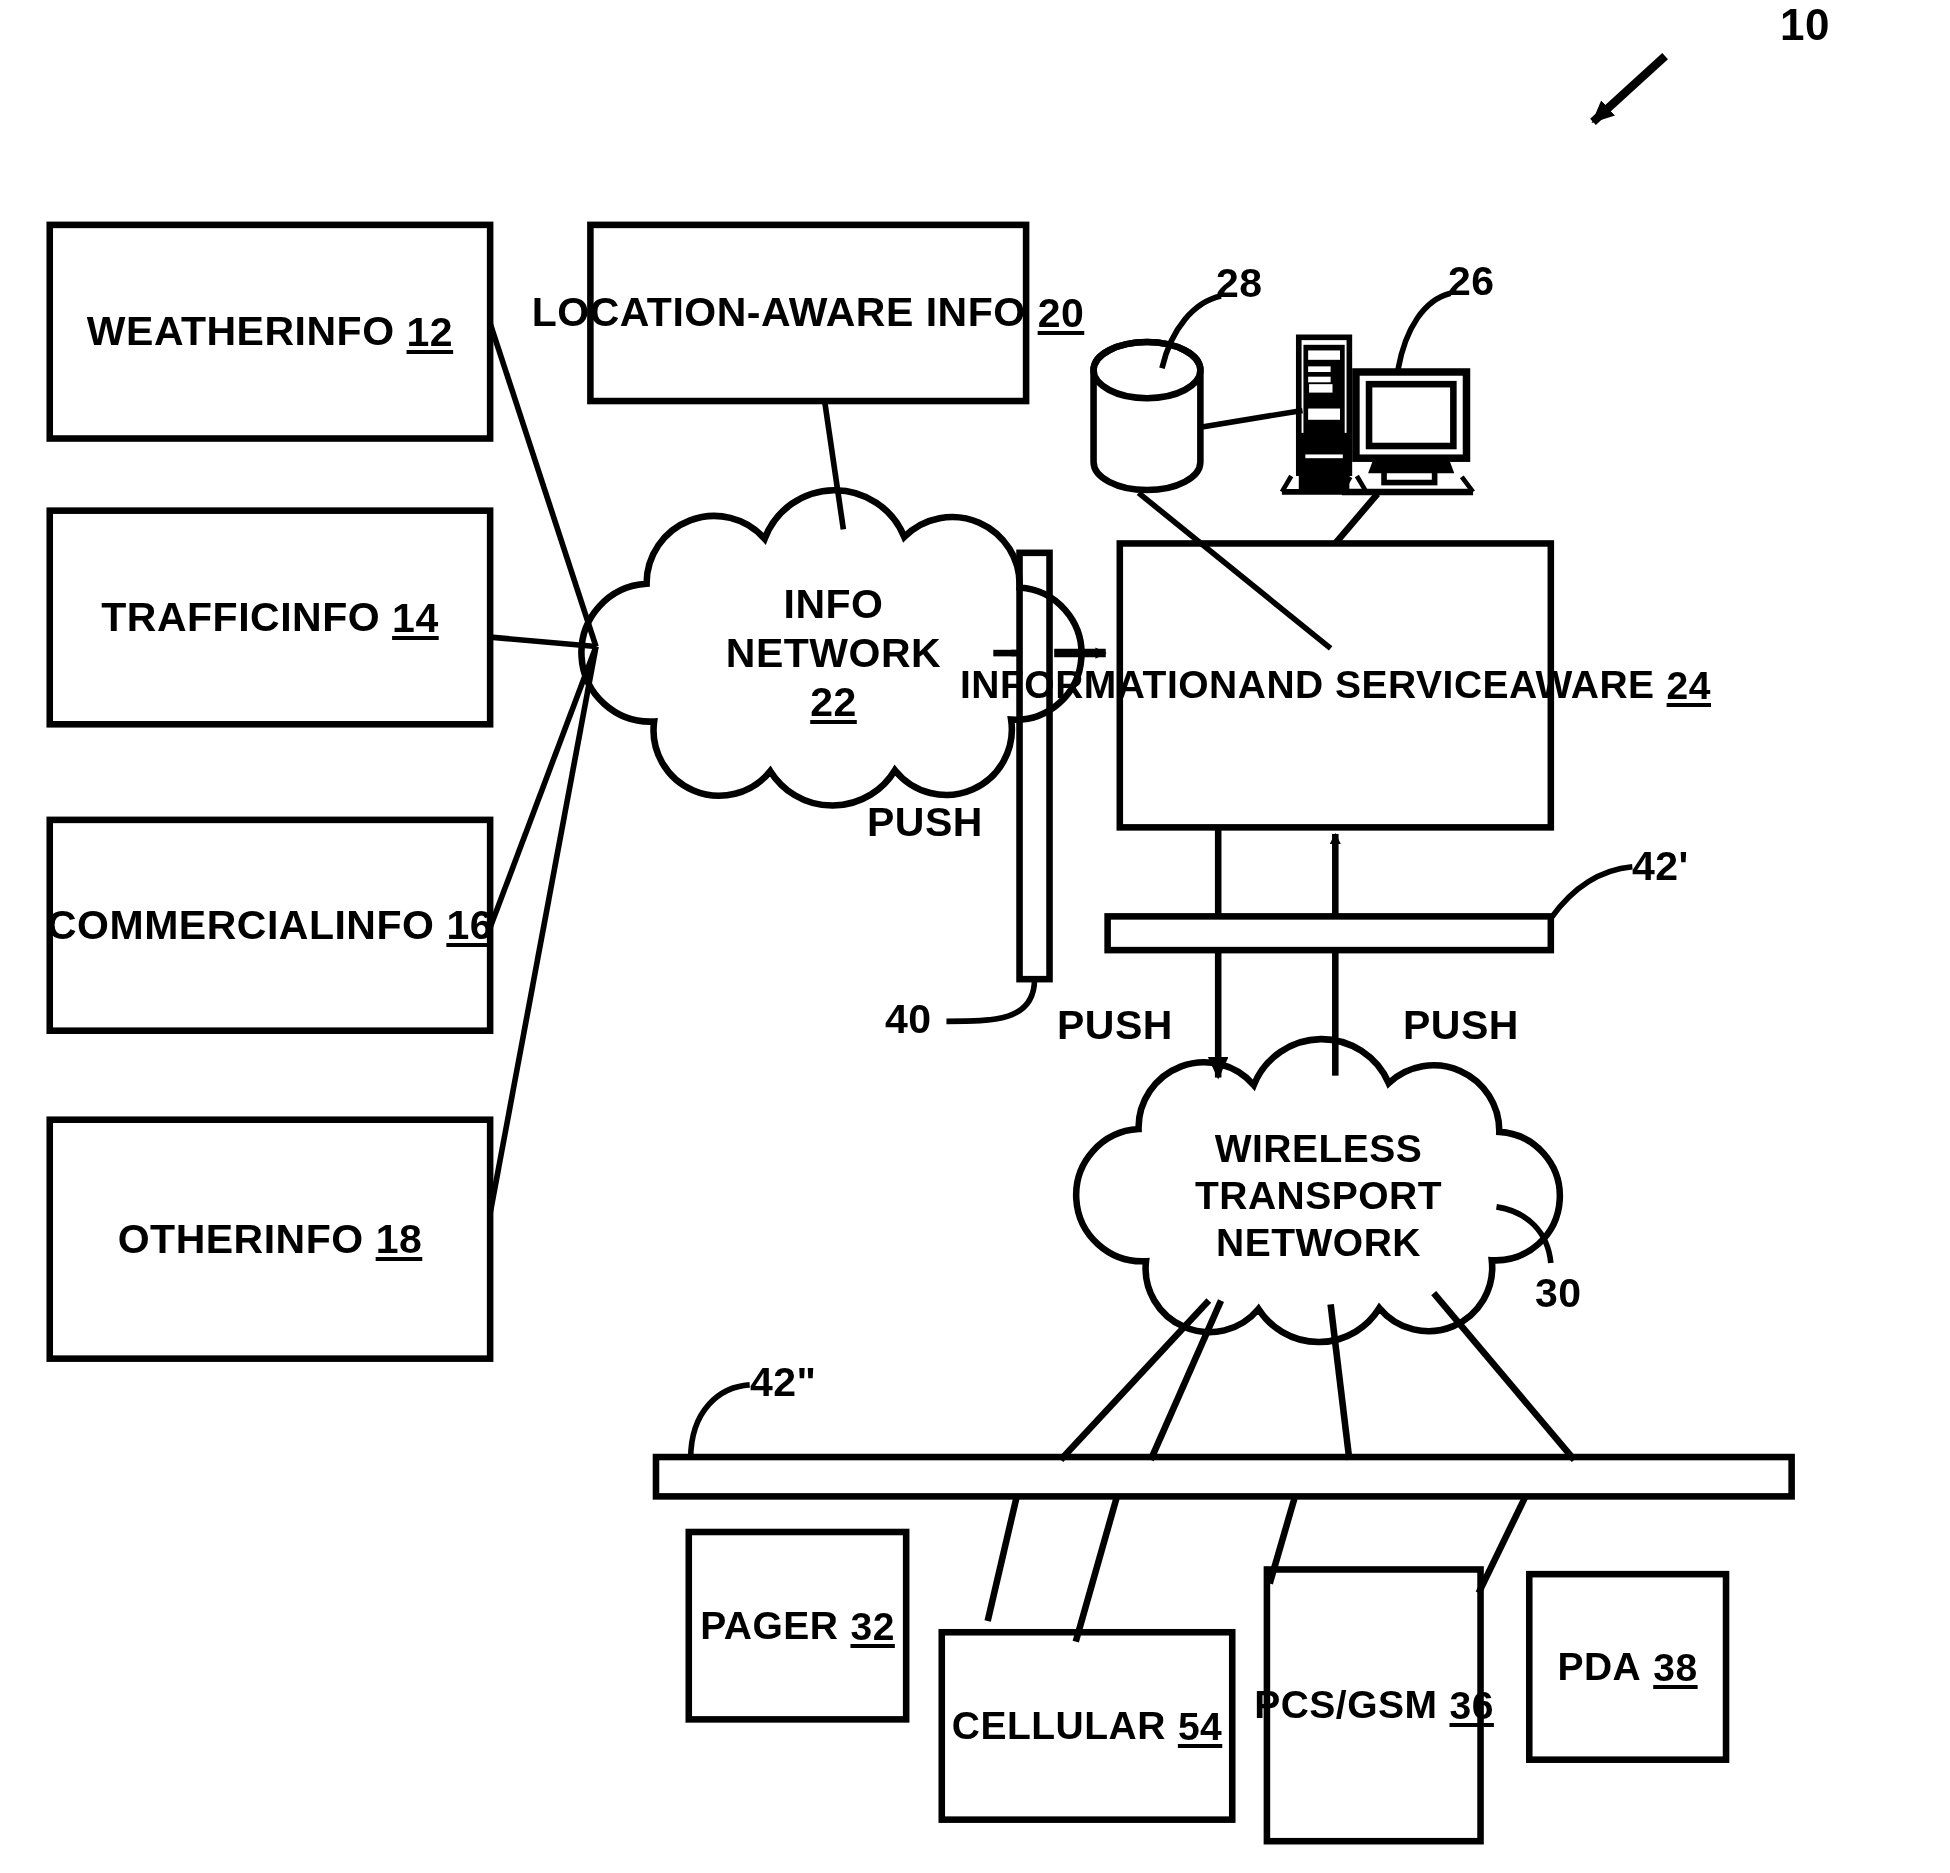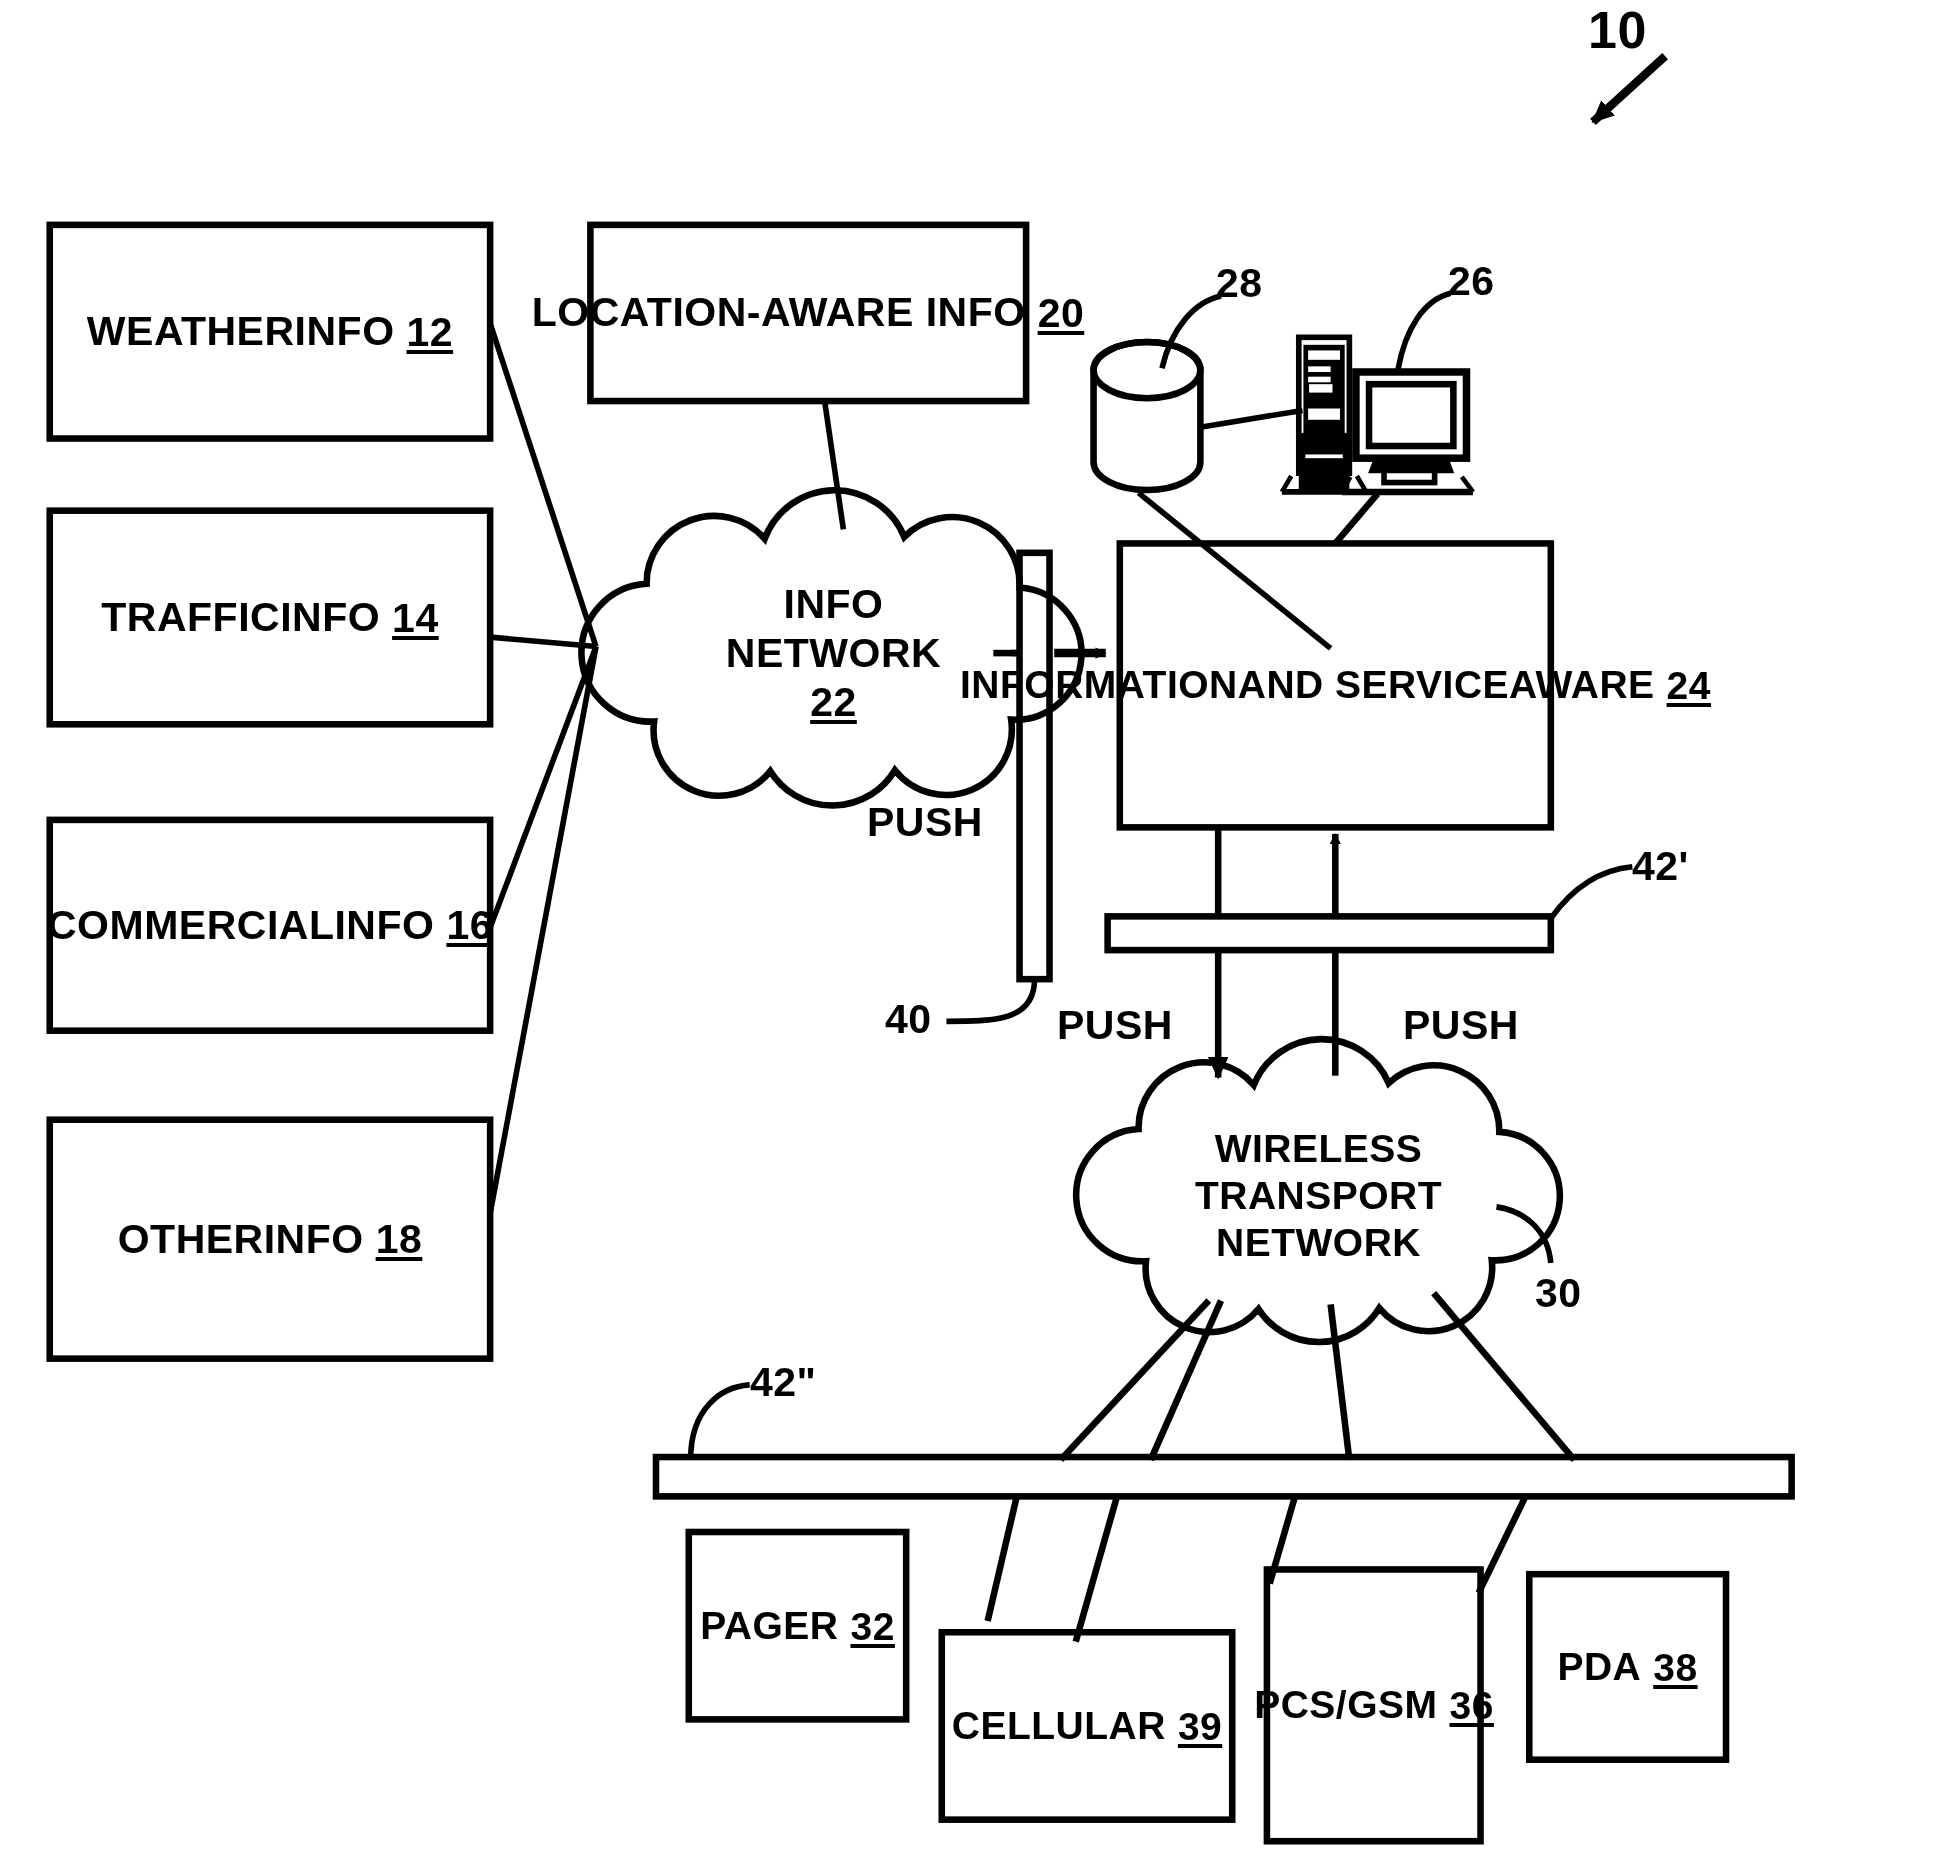--- a/index.html
+++ b/index.html
@@ -190,21 +190,21 @@
       <rect x="735" y="1635" width="232" height="200"></rect>
       <rect x="1005" y="1742" width="310" height="200"></rect>
       <rect x="1352" y="1675" width="228" height="290"></rect>
       <rect x="1632" y="1680" width="210" height="198"></rect>
 
       <path d="M1777,60 L1700,130" stroke-width="9" marker-end="url(#solidArrowBig)"></path>
 
     </g>
   </svg>
 
-  <div class="free-text" style="left:1588px; top:0px; font-size:52px;">10</div>
+  <div class="free-text" style="left:1780px; top:0px; font-size:44px;">10</div>
 
   <div class="box-label" style="left:50px; top:225px; width:440px; height:214px; font-size:41px;">
     <span class="ln">WEATHER</span>
     <span class="ln">INFO</span>
     <span class="refnum">12</span>
   </div>
 
   <div class="box-label" style="left:50px; top:511px; width:440px; height:214px; font-size:41px;">
     <span class="ln">TRAFFIC</span>
     <span class="ln">INFO</span>
@@ -260,21 +260,21 @@
   </div>
   <div class="free-text" style="left:1535px; top:1270px; font-size:41px;">30</div>
 
   <div class="box-label" style="left:689px; top:1532px; width:217px; height:187px; font-size:39px;">
     <span class="ln">PAGER</span>
     <span class="refnum">32</span>
   </div>
 
   <div class="box-label" style="left:942px; top:1632px; width:290px; height:187px; font-size:39px;">
     <span class="ln">CELLULAR</span>
-    <span class="refnum">39</span>
+    <span class="refnum">54</span>
   </div>
 
   <div class="box-label" style="left:1267px; top:1569px; width:214px; height:272px; font-size:39px;text-align:right;">
     <span class="ln">PCS/</span>
     <span class="ln">GSM</span>
     <span class="refnum">36</span>
   </div>
 
   <div class="box-label" style="left:1529px; top:1574px; width:197px; height:186px; font-size:39px;">
     <span class="ln">PDA</span>

